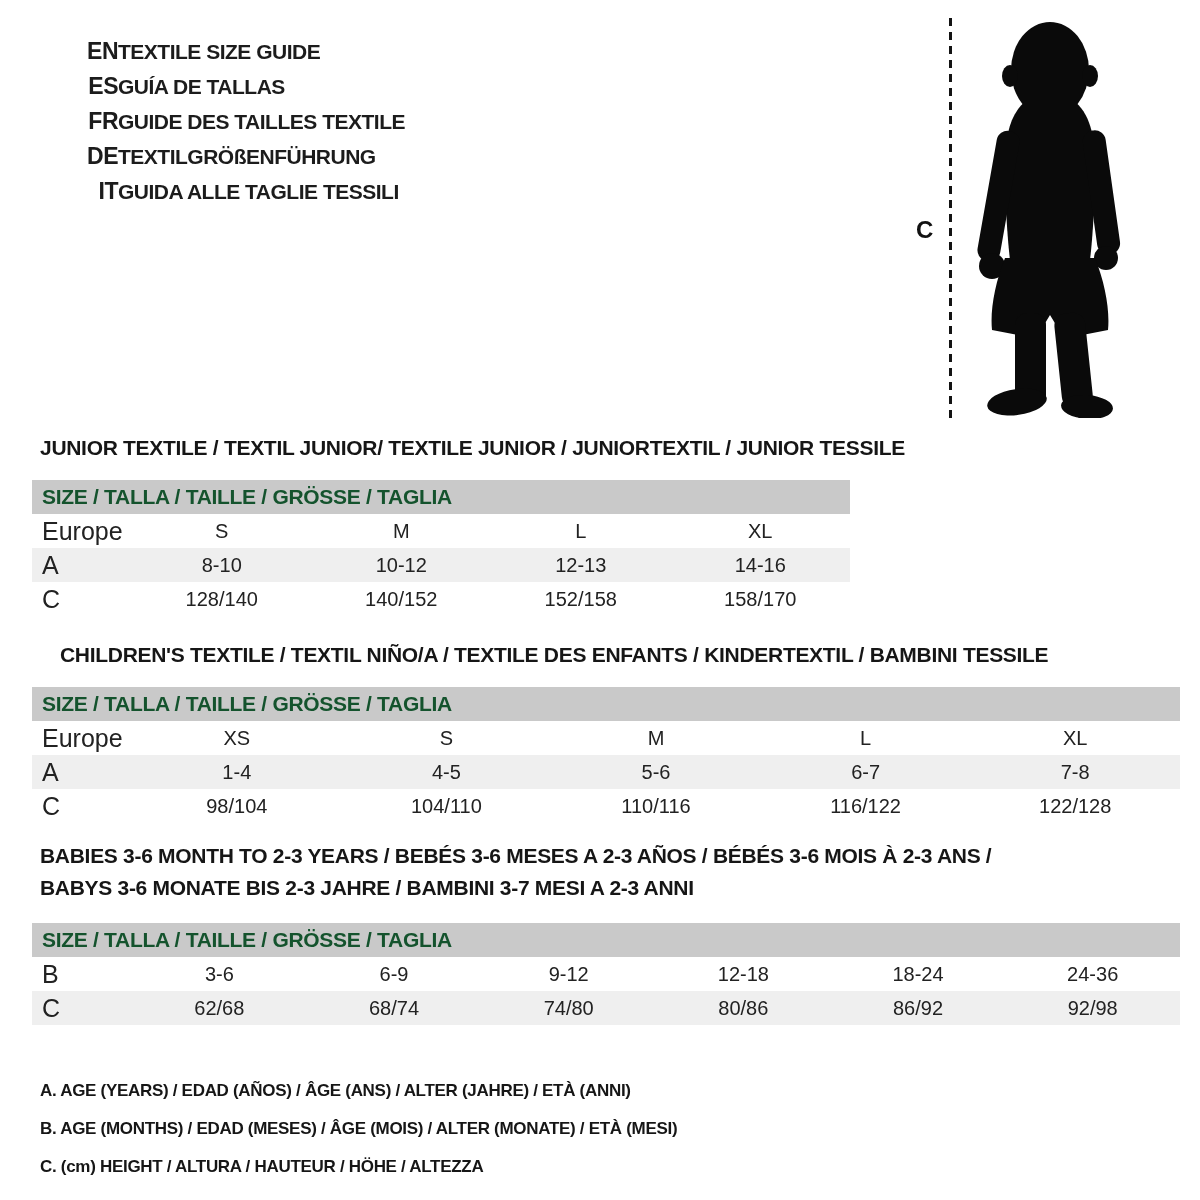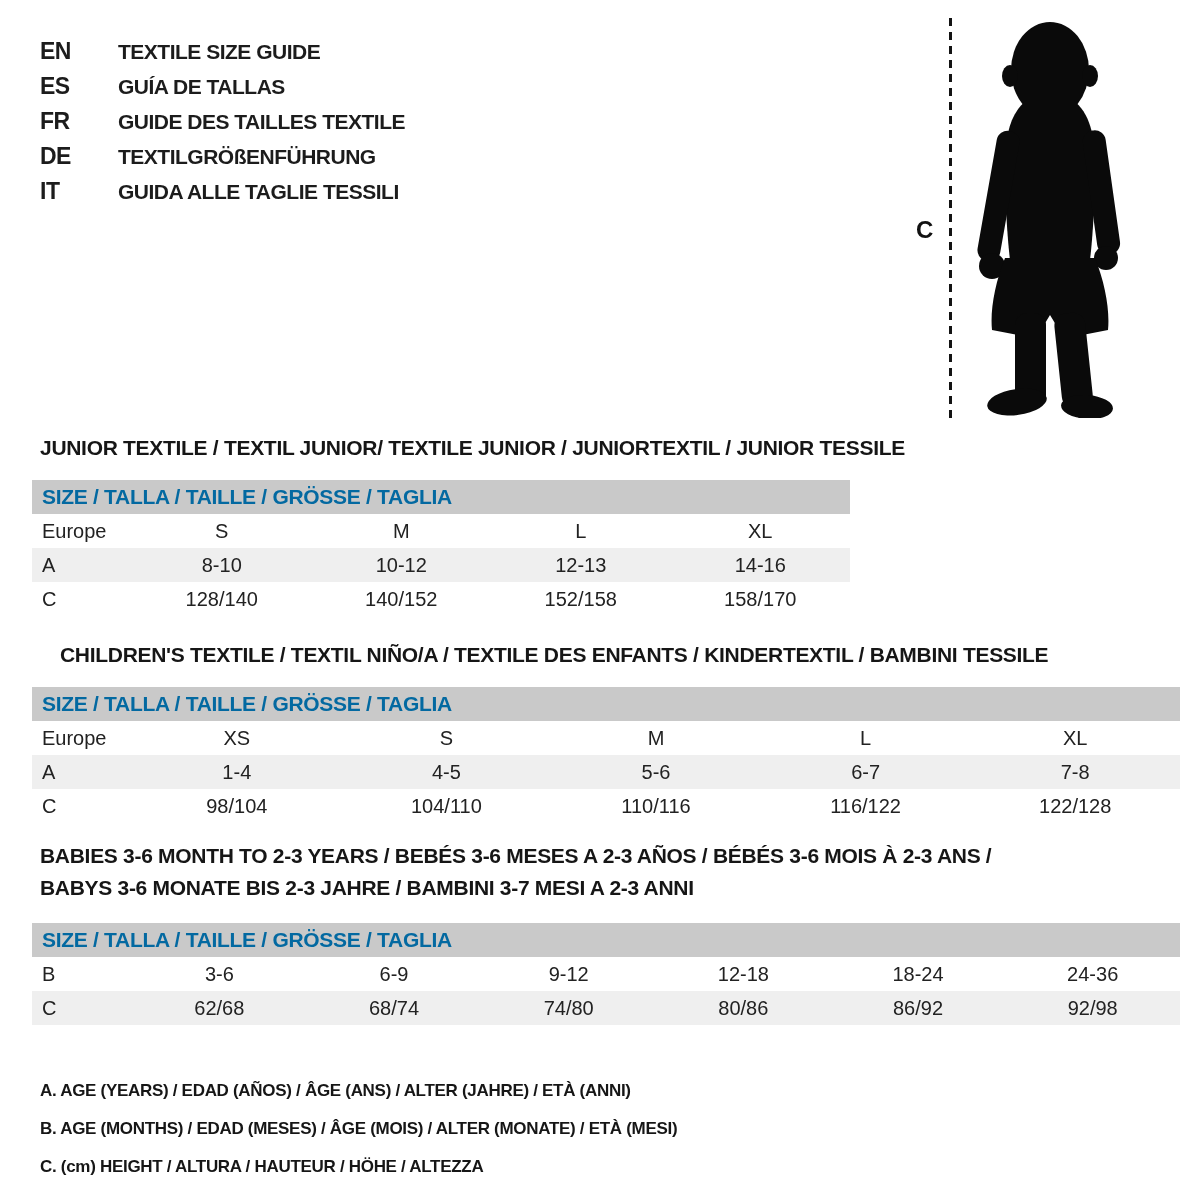--- a/index.html
+++ b/index.html
@@ -5,21 +5,21 @@
   * { margin:0; padding:0; box-sizing:border-box; }
   body { background:#ffffff; font-family:"Liberation Sans", sans-serif; }
   .page {
     position:relative; width:1200px; height:1200px;
     background:#ffffff; color:#1c1c1c; overflow:hidden;
   }
 
   
   .lang-block { position:absolute; top:34px; left:40px; }
   .lang-row { display:flex; height:35px; align-items:center; }
-  .lang-code { width:78px; font-size:23px; font-weight:700; letter-spacing:-0.5px; }
+  .lang-code { width:78px; font-size:23px; font-weight:700; letter-spacing:-0.5px;text-align:right; }
   .lang-title { font-size:21px; font-weight:700; letter-spacing:-0.5px; }
 
   
   .figure { position:absolute; top:14px; left:900px; width:270px; height:412px; }
   .figure-measure-label {
     position:absolute; left:16px; top:202px;
     font-size:24px; font-weight:700; color:#111;
   }
   .dashed-line {
     position:absolute; left:49px; top:4px; width:3px; height:400px;
@@ -30,27 +30,27 @@
   
   .section-heading {
     position:absolute; left:40px;
     font-size:21px; font-weight:700; letter-spacing:-0.3px; color:#161616;
     line-height:32px; white-space:nowrap;
   }
 
   
   .tbl { position:absolute; left:32px; }
   .size-bar {
-    height:34px; background:#c9c9c9; color:#0369a1;
+    height:34px; background:#c9c9c9; color:#14532d;
     font-size:21px; font-weight:700; letter-spacing:-0.3px;
     display:flex; align-items:center; padding-left:10px;
   }
   .tr { display:flex; height:34px; align-items:center; font-size:20px; }
   .tr.shaded { background:#efefef; }
-  .tr .lbl { width:100px; padding-left:10px; font-size:20px; color:#222; }
+  .tr .lbl { width:100px; padding-left:10px; font-size:25px; color:#222; }
   .tr .val { flex:1; text-align:center; color:#222; }
 
   
   .legend { position:absolute; left:40px; top:1072px; }
   .legend-item { font-size:17px; font-weight:700; letter-spacing:-0.3px; line-height:38px; color:#161616; }
 </style>
 </head>
 <body>
 
 <div class="page">

